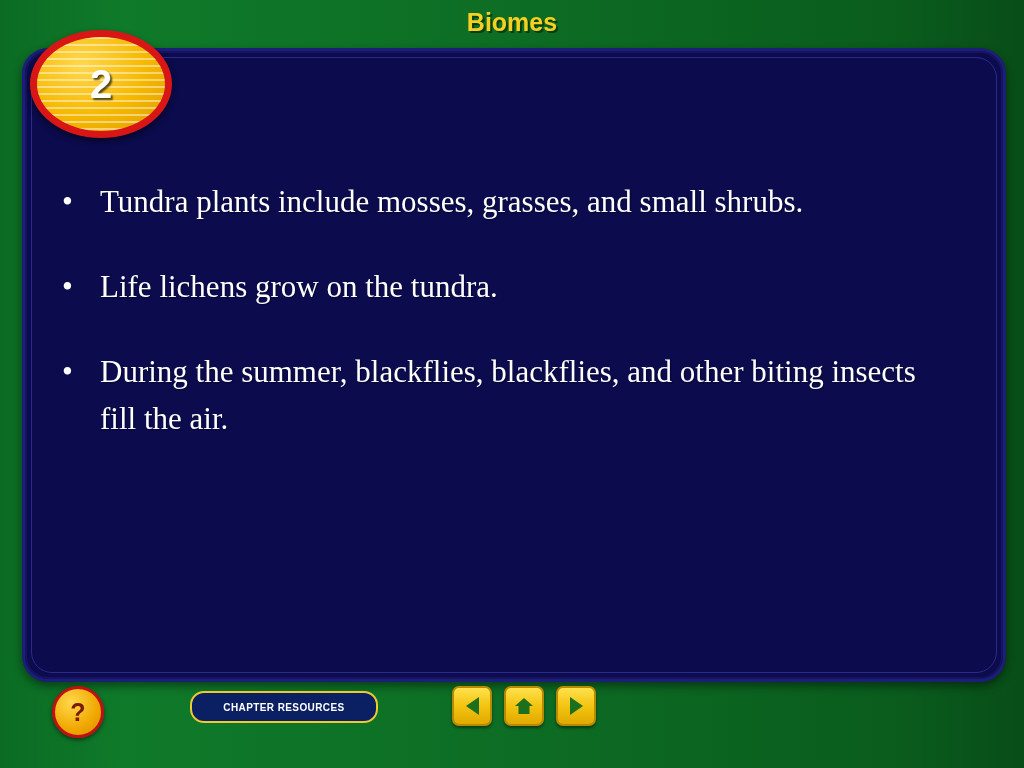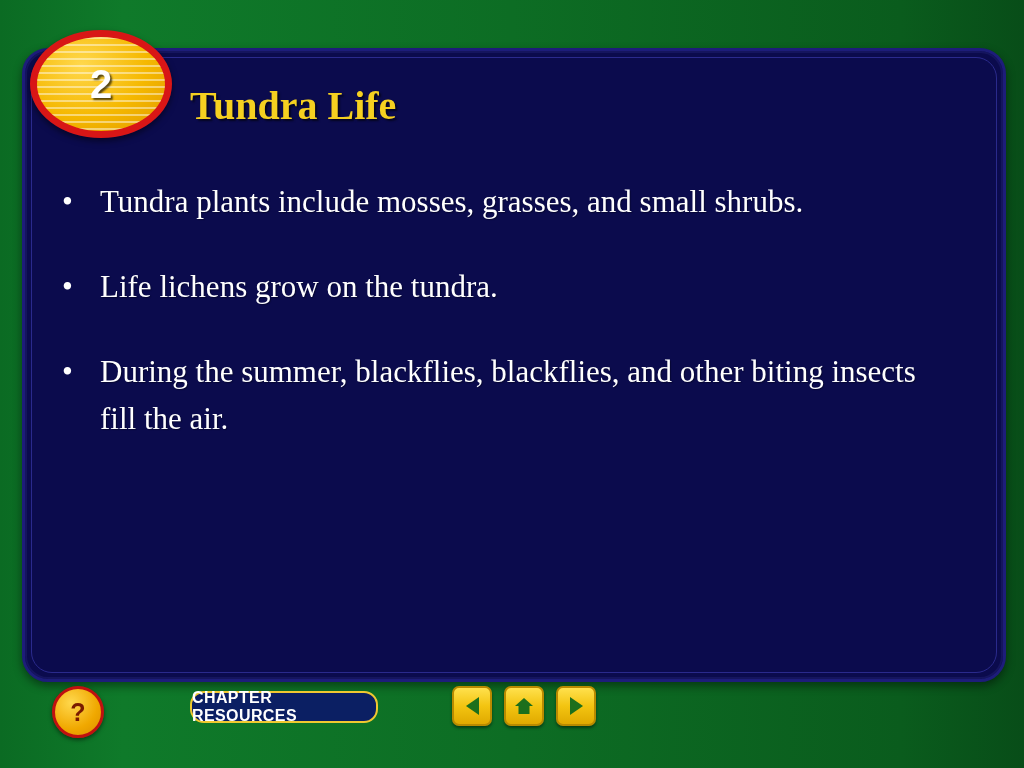--- a/index.html
+++ b/index.html
@@ -170,21 +170,21 @@
     width: 184px;
     height: 28px;
     border-radius: 14px;
     background: #0b1f63;
     border: 2px solid #f0c830;
     display: flex;
     align-items: center;
     justify-content: center;
     font-family: "Liberation Sans", sans-serif;
     font-weight: bold;
-    font-size: 16px;
+    font-size: 10px;
     color: #ffffff;
     letter-spacing: 0.4px;
   }
 
   .nav-group {
     position: absolute;
     left: 452px;
     top: 8px;
     display: flex;
     gap: 12px;
@@ -231,31 +231,31 @@
     font-size: 15px;
     color: #8a1500;
     box-shadow: 0 2px 4px rgba(0,0,0,0.5);
   }
 </style>
 </head>
 <body>
 
 <div class="slide">
 
+  <div class="header-title">Biomes</div>
 
   <div class="panel">
     <div class="panel-inner"></div>
   </div>
 
   <div class="badge">
     <div class="badge-stripes"></div>
     <div class="badge-num">2</div>
   </div>
 
-  <div class="slide-title">Tundra Life</div>
 
   <div class="bullets">
     <div class="bullet-row">
       <div class="bullet-dot">•</div>
       <div class="bullet-text">Tundra plants include mosses, grasses, and small shrubs.</div>
     </div>
     <div class="bullet-row">
       <div class="bullet-dot">•</div>
       <div class="bullet-text">Life lichens grow on the tundra.</div>
     </div>

